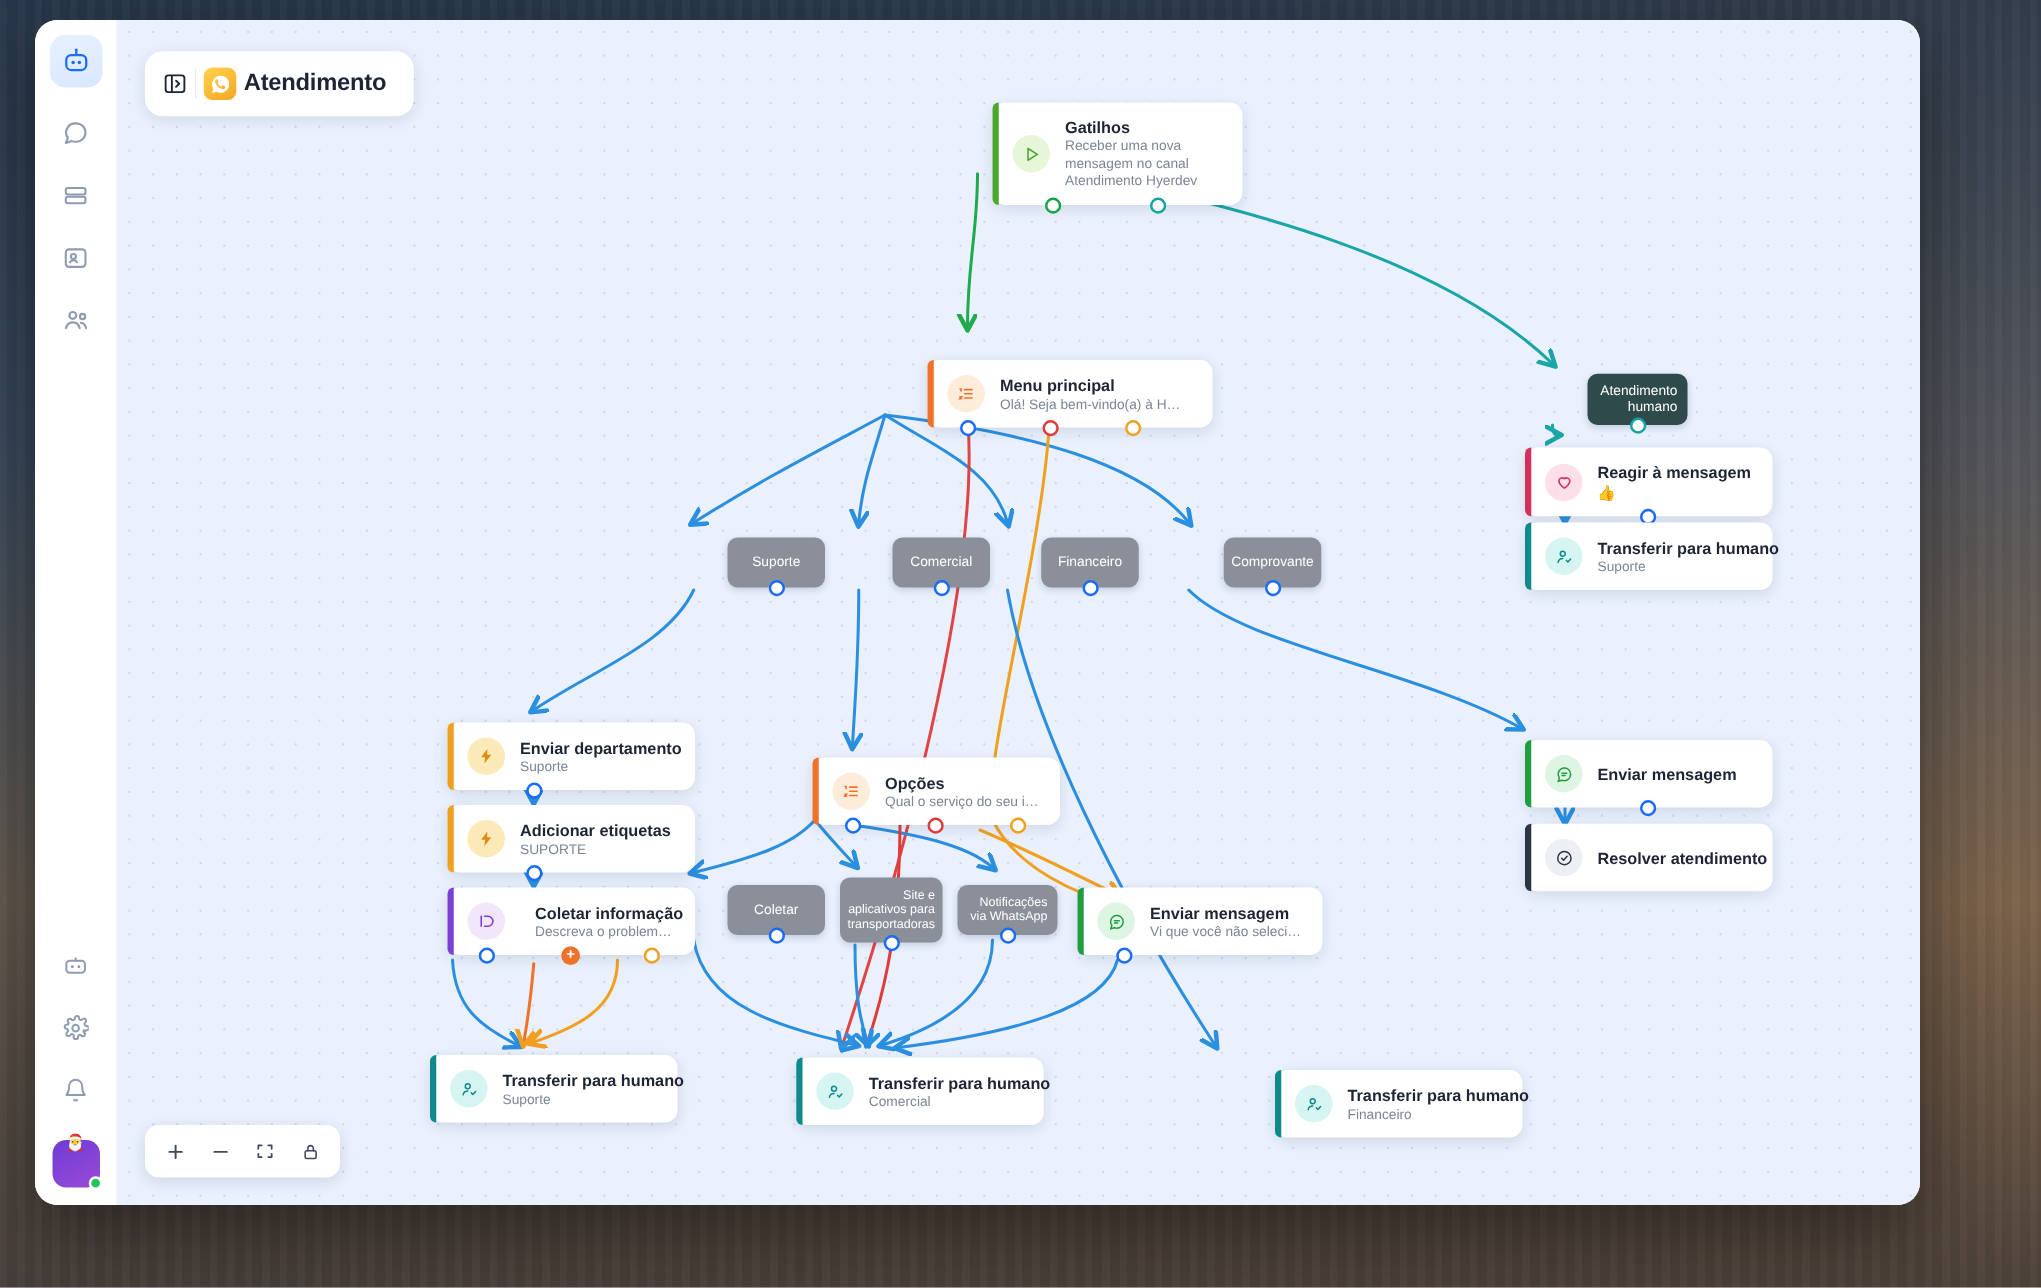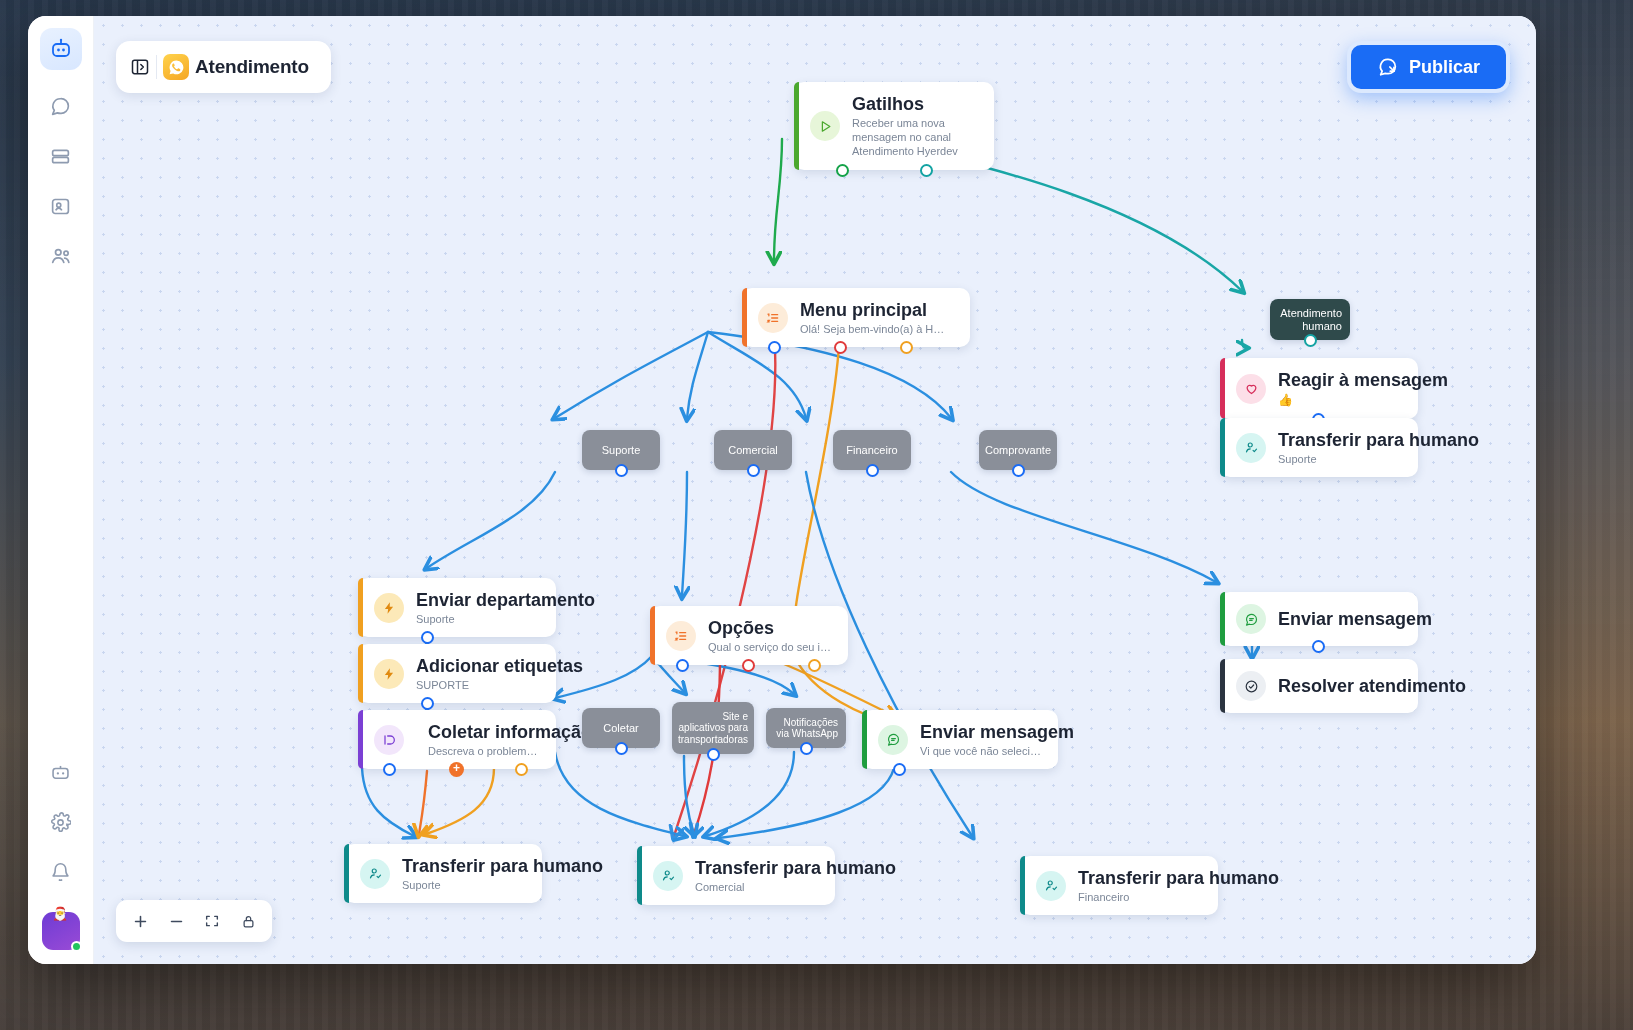--- a/index.html
+++ b/index.html
@@ -142,21 +142,21 @@
     background: var(--accent, #1a6cf5);
   }
   .node .nicon {
     width: 30px; height: 30px; border-radius: 50%;
     flex: 0 0 30px;
     display:flex; align-items:center; justify-content:center;
     background: var(--ibg, #eef2ff);
     color: var(--ifg, #1a6cf5);
   }
   .node .ntxt { min-width:0; }
-  .node .ntitle { font-size: 18px; font-weight: 700; color:#1d2433; white-space:nowrap; }
+  .node .ntitle { font-size: 13px; font-weight: 700; color:#1d2433; white-space:nowrap; }
   .node .nsub { font-size: 11px; color:#7b8697; margin-top:2px; white-space:nowrap; overflow:hidden; text-overflow:ellipsis; }
   .node .nsub.emoji { font-size: 12px; }
 
   
   .chip {
     position:absolute;
     background:#8a8f99; color:#fff;
     border-radius: 8px;
     font-size: 11px; font-weight: 400;
     display:flex; align-items:center; justify-content:center;
@@ -339,30 +339,20 @@
       </div>
       <div class="hdr-divider"></div>
       <div class="wa-icon">
         <svg width="17" height="17" viewBox="0 0 24 24" fill="#fff">
           <path d="M12 2.2A9.7 9.7 0 0 0 3.6 16.8L2.3 21.7l5-1.3A9.7 9.7 0 1 0 12 2.2zm5.5 13.7c-.2.7-1.3 1.3-1.9 1.4-.5.1-1.1.1-1.8-.1-.4-.1-1-.3-1.7-.6-3-1.3-4.9-4.3-5.1-4.5-.1-.2-1.2-1.6-1.2-3s.7-2.1 1-2.4c.2-.3.5-.4.7-.4h.5c.2 0 .4 0 .6.5l.8 2c.1.2.1.3 0 .5l-.3.5-.4.4c-.1.1-.3.3-.1.6.2.3.8 1.3 1.7 2.1 1.1 1 2.1 1.3 2.4 1.4.3.1.4.1.6-.1l.9-1c.2-.2.4-.2.6-.1l2 1c.2.1.4.2.4.3.1.1.1.6-.1 1.3z"></path>
         </svg>
       </div>
       <div class="hdr-title">Atendimento</div>
     </div>
 
-    <div class="publish-btn">
-      <span style="display:flex;">
-        <svg width="22" height="22" viewBox="0 0 24 24" fill="none" stroke="#fff" stroke-width="1.9" stroke-linecap="round" stroke-linejoin="round">
-          <path d="M20 11.5a7.8 7.8 0 0 1-8.4 7.8c-.9 0-1.8-.1-2.6-.4L4 20.5l1.6-4A7.8 7.8 0 0 1 12 3.7a7.8 7.8 0 0 1 8 7.8z"></path>
-          <path d="M14.5 16.5h4v-4"></path>
-            <path d="M18.5 16.5L14 12"></path>
-        </svg>
-      </span>
-      <span>Publicar</span>
-    </div>
 
     <div class="toolbar">
       <div class="tb-btn">
         <svg width="17" height="17" viewBox="0 0 24 24" fill="none" stroke="currentColor" stroke-width="2.2" stroke-linecap="round">
             <path d="M12 5v14M5 12h14"></path>
           </svg>
       </div>
       <div class="tb-btn">
         <svg width="17" height="17" viewBox="0 0 24 24" fill="none" stroke="currentColor" stroke-width="2.2" stroke-linecap="round">
             <path d="M5 12h14"></path>

